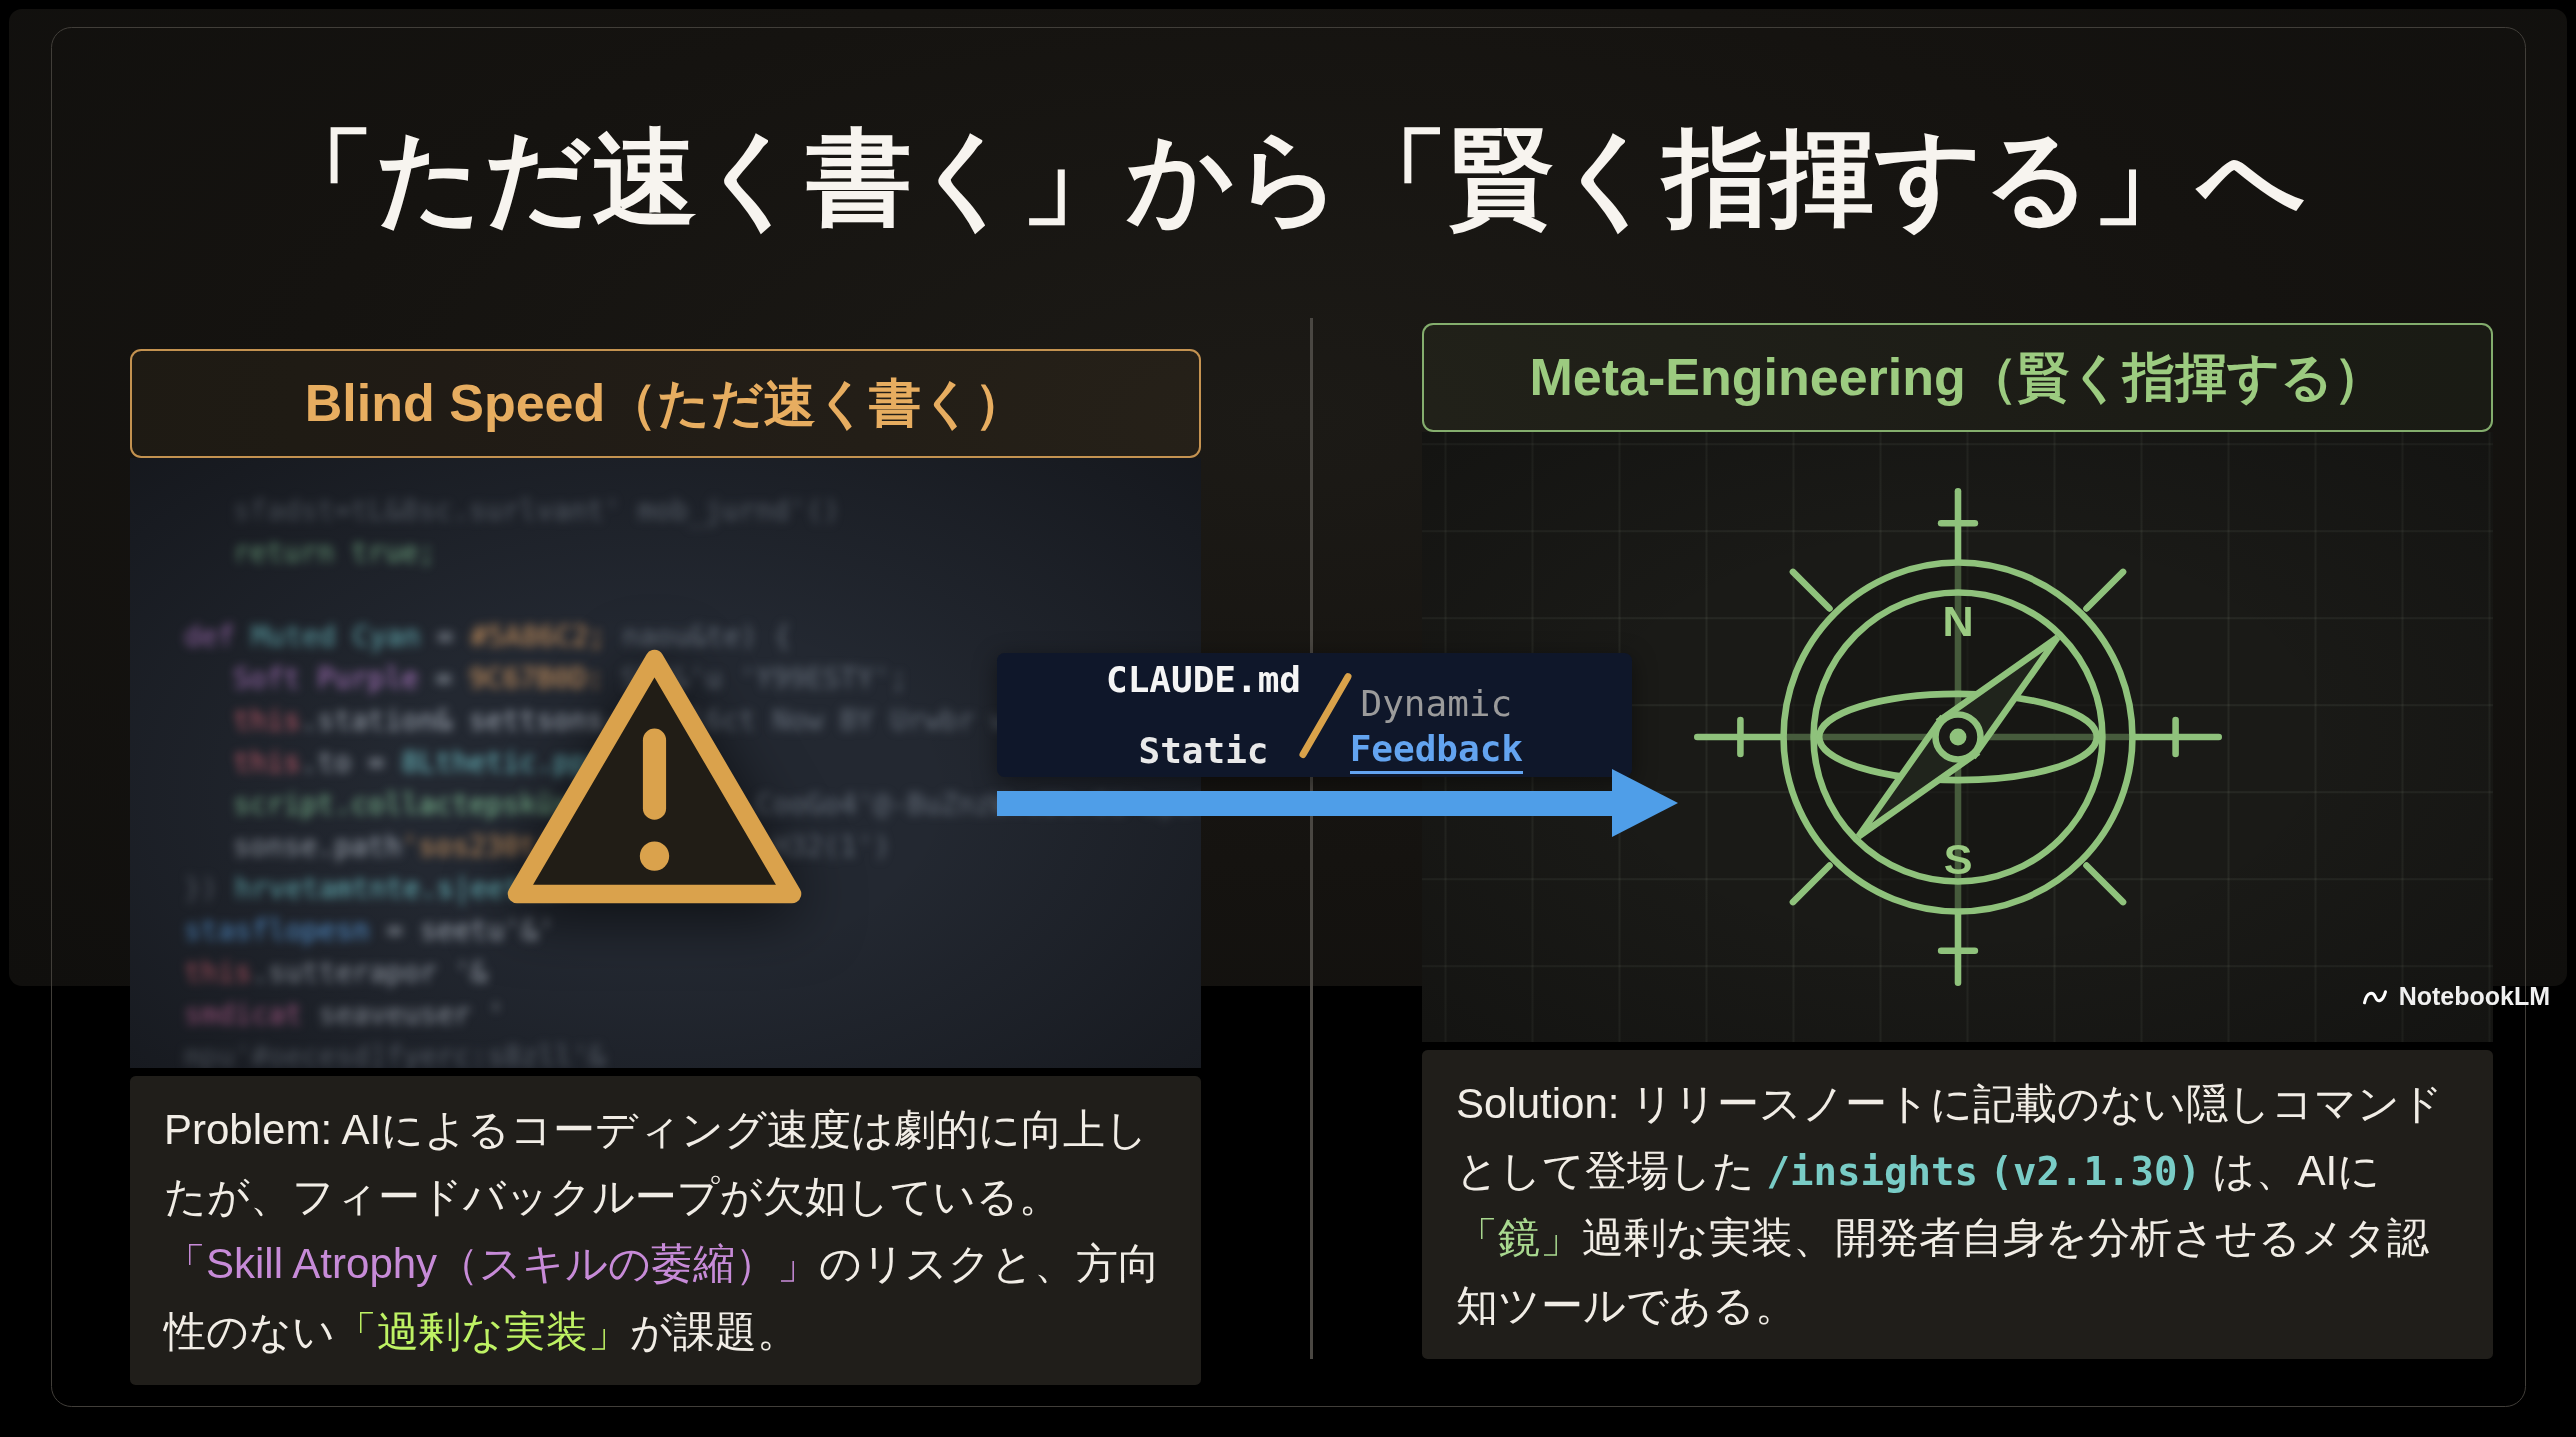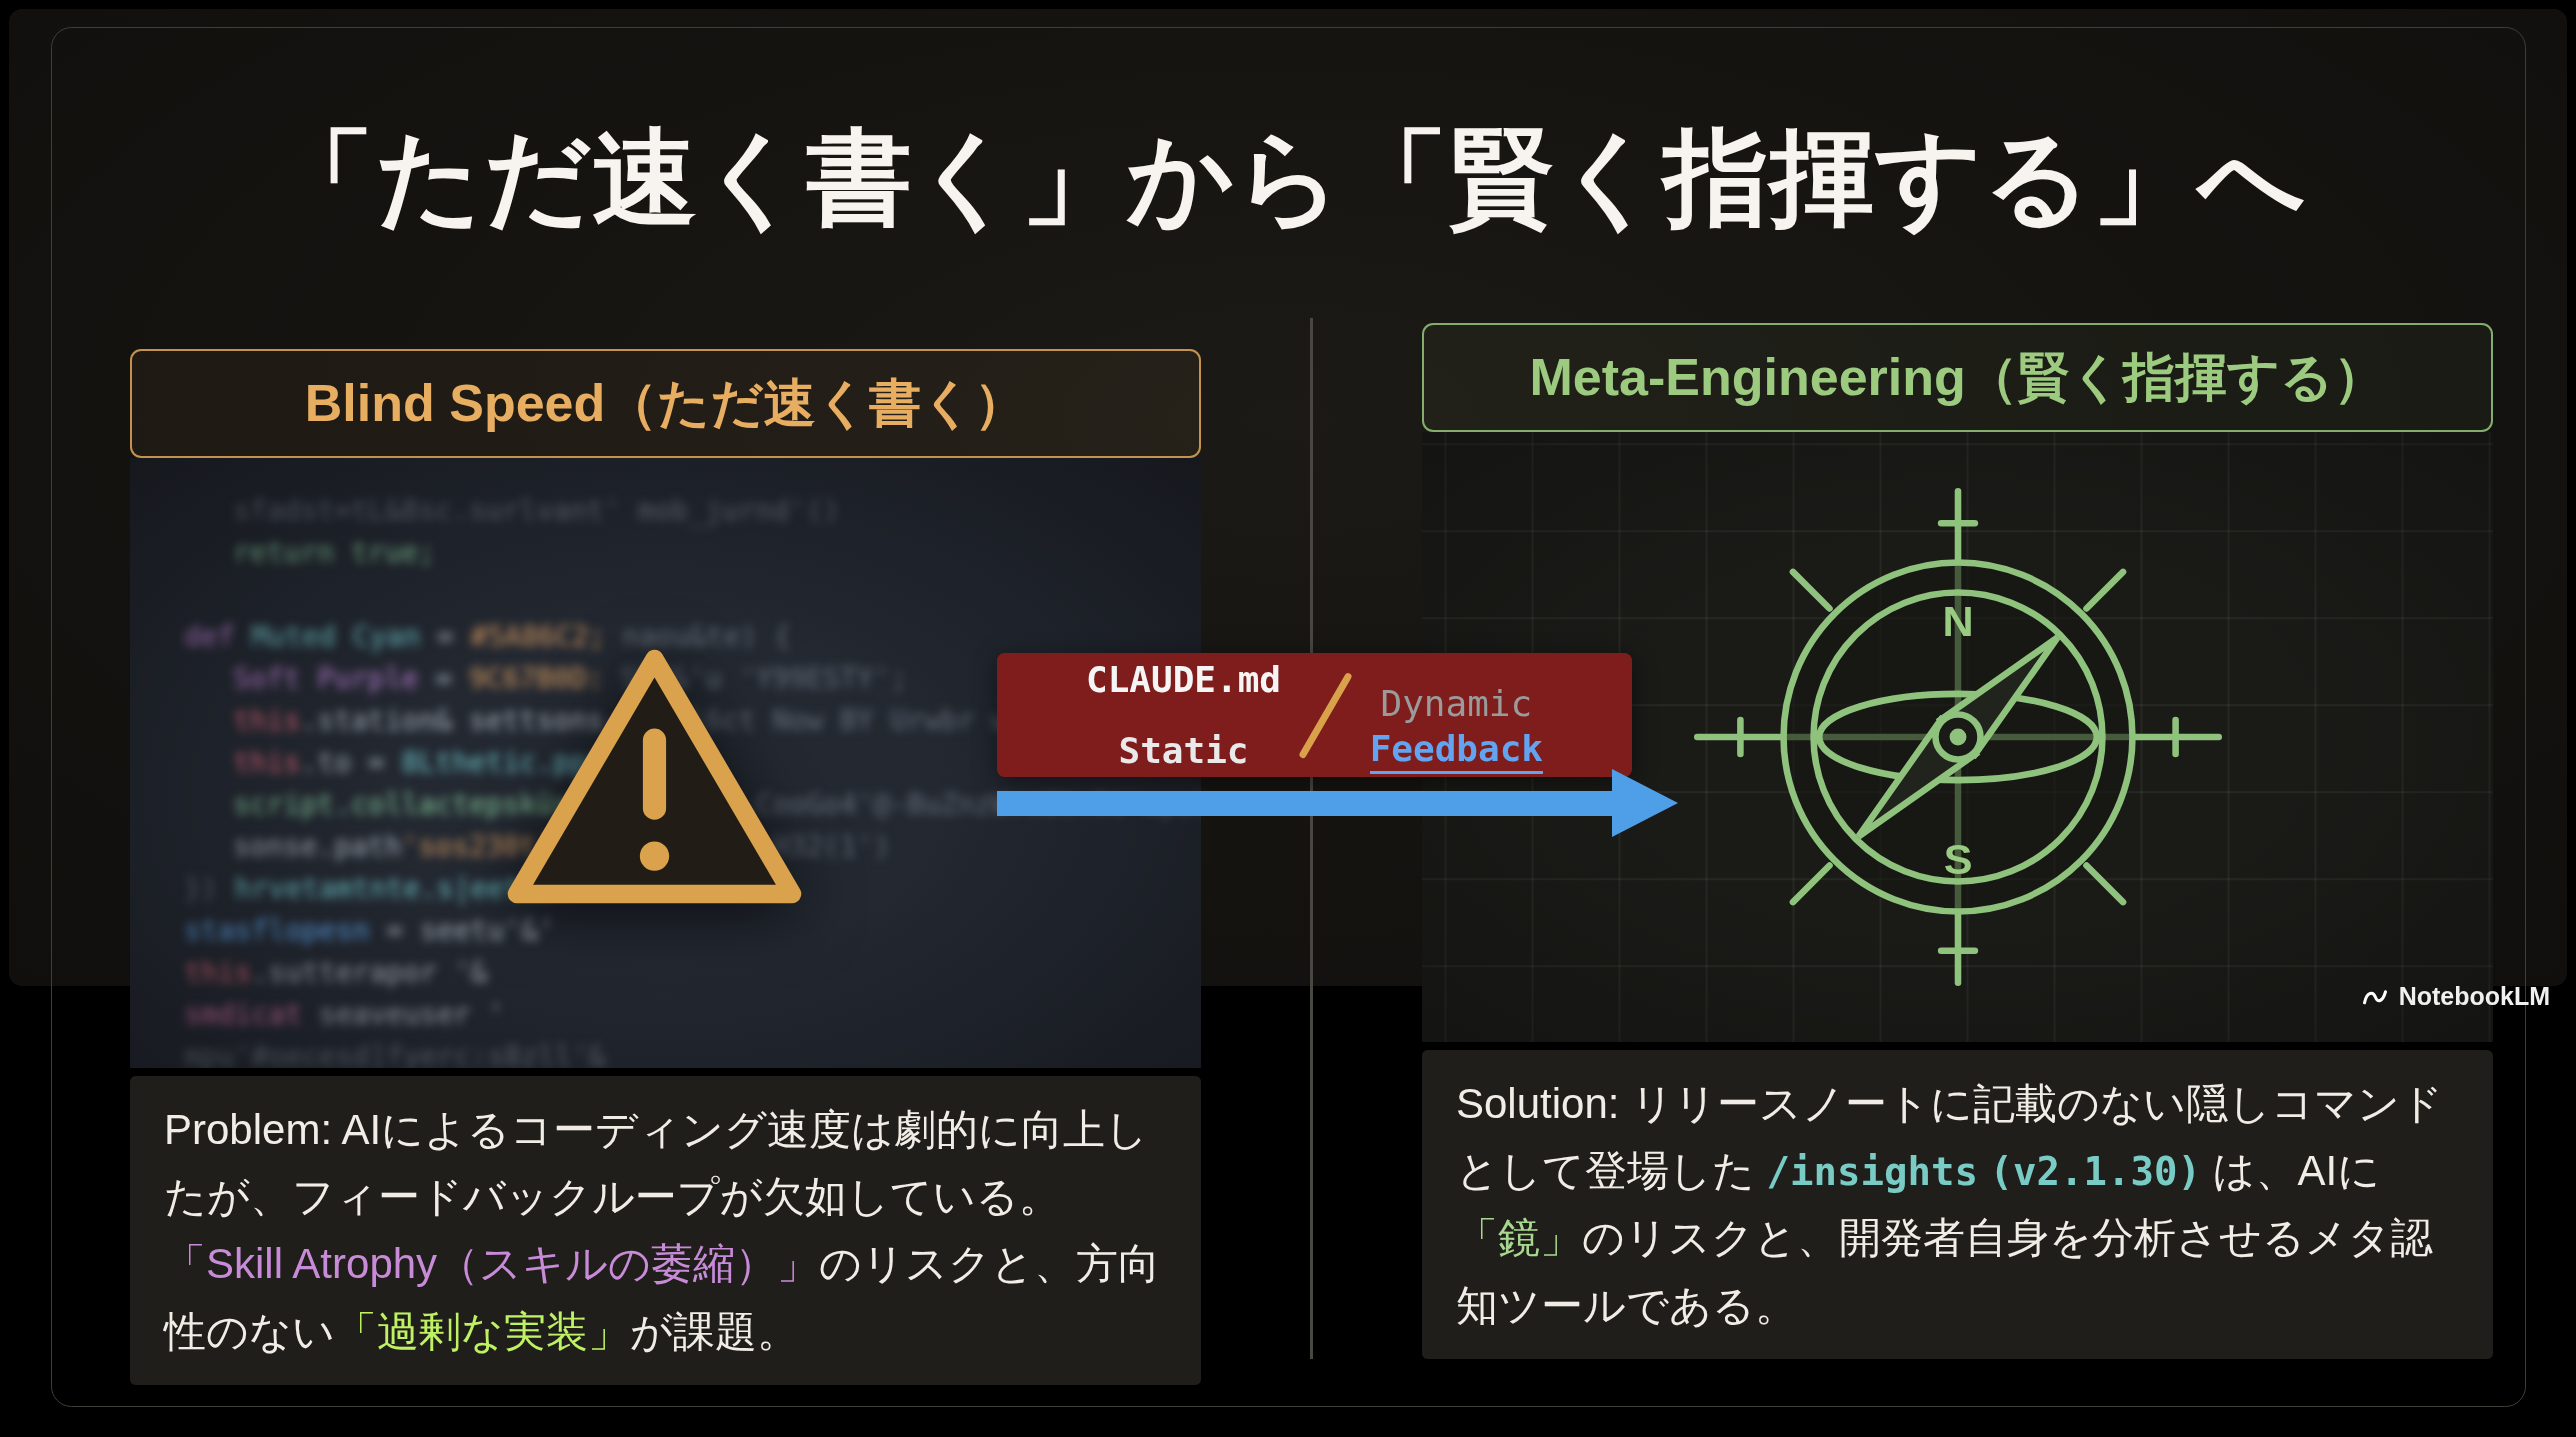--- a/index.html
+++ b/index.html
@@ -58,22 +58,22 @@
     font-size:42px; line-height:1.6; color:#f1ede6; min-height:305px; }
   .seg-plain { color:#f1ede6; }
   .seg-purple { color:#c78bd8; }
   .seg-orange { color:#bef264; }
   .seg-green { color:#a8d88f; }
   .seg-code { color:#79ccc6; font-family:"DejaVu Sans Mono", monospace; font-weight:bold; font-size:39px; }
 
   
   .divider { position:absolute; left:1310px; top:318px; width:2.8px; height:1041px; background:#4a4742; }
   .arrow-label { position:absolute; left:997px; top:653px; width:635px; height:124px;
-    background:#7f1d1d; border-radius:7.5px; z-index:6; display:flex; align-items:center;
-    justify-content:center; gap:41px; box-shadow:0 5.6px 24px rgba(0,0,0,0.45); }
+    background:#0f172a; border-radius:7.5px; z-index:6; display:flex; align-items:center;
+    justify-content:center; gap:21px; box-shadow:0 5.6px 24px rgba(0,0,0,0.45); }
   .lbl-col { display:flex; flex-direction:column; align-items:center; gap:3.7px;
     font-family:"DejaVu Sans Mono", monospace; font-size:36px; }
   .lbl-claude { font-weight:bold; color:#f5f5f5; }
   .lbl-static { font-weight:bold; color:#e9e9e9;margin-top:26px; }
   .lbl-dynamic { color:#9b9b9b;margin-top:27px; }
   .lbl-feedback { color:#63a4f0; font-weight:bold; border-bottom:3.7px solid #63a4f0; padding-bottom:1.9px; }
   .slash { width:6.6px; height:97px; background:#d9a24a; transform:rotate(30deg); border-radius:3.7px; }
   .arrow-bar { position:absolute; left:997px; top:791px; width:616px; height:25px; background:#4f9ee8; z-index:6; }
   .arrow-head { position:absolute; left:1612px; top:769px; width:0; height:0;
     border-left:66px solid #4f9ee8; border-top:34px solid transparent; border-bottom:34px solid transparent; z-index:6; }
@@ -149,21 +149,21 @@
             <polygon points="0,-150 26,0 -26,0" fill="#20241c"></polygon>
             <polygon points="0,150 26,0 -26,0" fill="#20241c"></polygon>
           </g>
           <circle cx="0" cy="0" r="24" fill="#1a1a17"></circle>
           <circle cx="0" cy="0" r="9" fill="#8fc27c" stroke="none"></circle>
         </g>
         <text x="0" y="-108" text-anchor="middle" font-size="46" fill="#9acb82">N</text>
         <text x="0" y="146" text-anchor="middle" font-size="46" fill="#9acb82">S</text>
       </svg>
     </div>
-    <div class="panel-text"><span class="seg-plain">Solution: リリースノートに記載のない隠しコマンドとして登場した </span><span class="seg-code">/insights</span><span class="seg-plain"> </span><span class="seg-code">(v2.1.30)</span><span class="seg-plain"> は、AIに</span><span class="seg-green">「鏡」</span><span class="seg-plain">のリスクと、開発者自身を分析させるメタ認知ツールである。</span></div>
+    <div class="panel-text"><span class="seg-plain">Solution: リリースノートに記載のない隠しコマンドとして登場した </span><span class="seg-code">/insights</span><span class="seg-plain"> </span><span class="seg-code">(v2.1.30)</span><span class="seg-plain"> は、AIに</span><span class="seg-green">「鏡」</span><span class="seg-plain">過剰な実装、開発者自身を分析させるメタ認知ツールである。</span></div>
   </section>
 
   <div class="arrow-label">
     <div class="lbl-col">
       <span class="lbl-claude">CLAUDE.md</span>
       <span class="lbl-static">Static</span>
     </div>
     <div class="slash"></div>
     <div class="lbl-col">
       <span class="lbl-dynamic">Dynamic</span>

